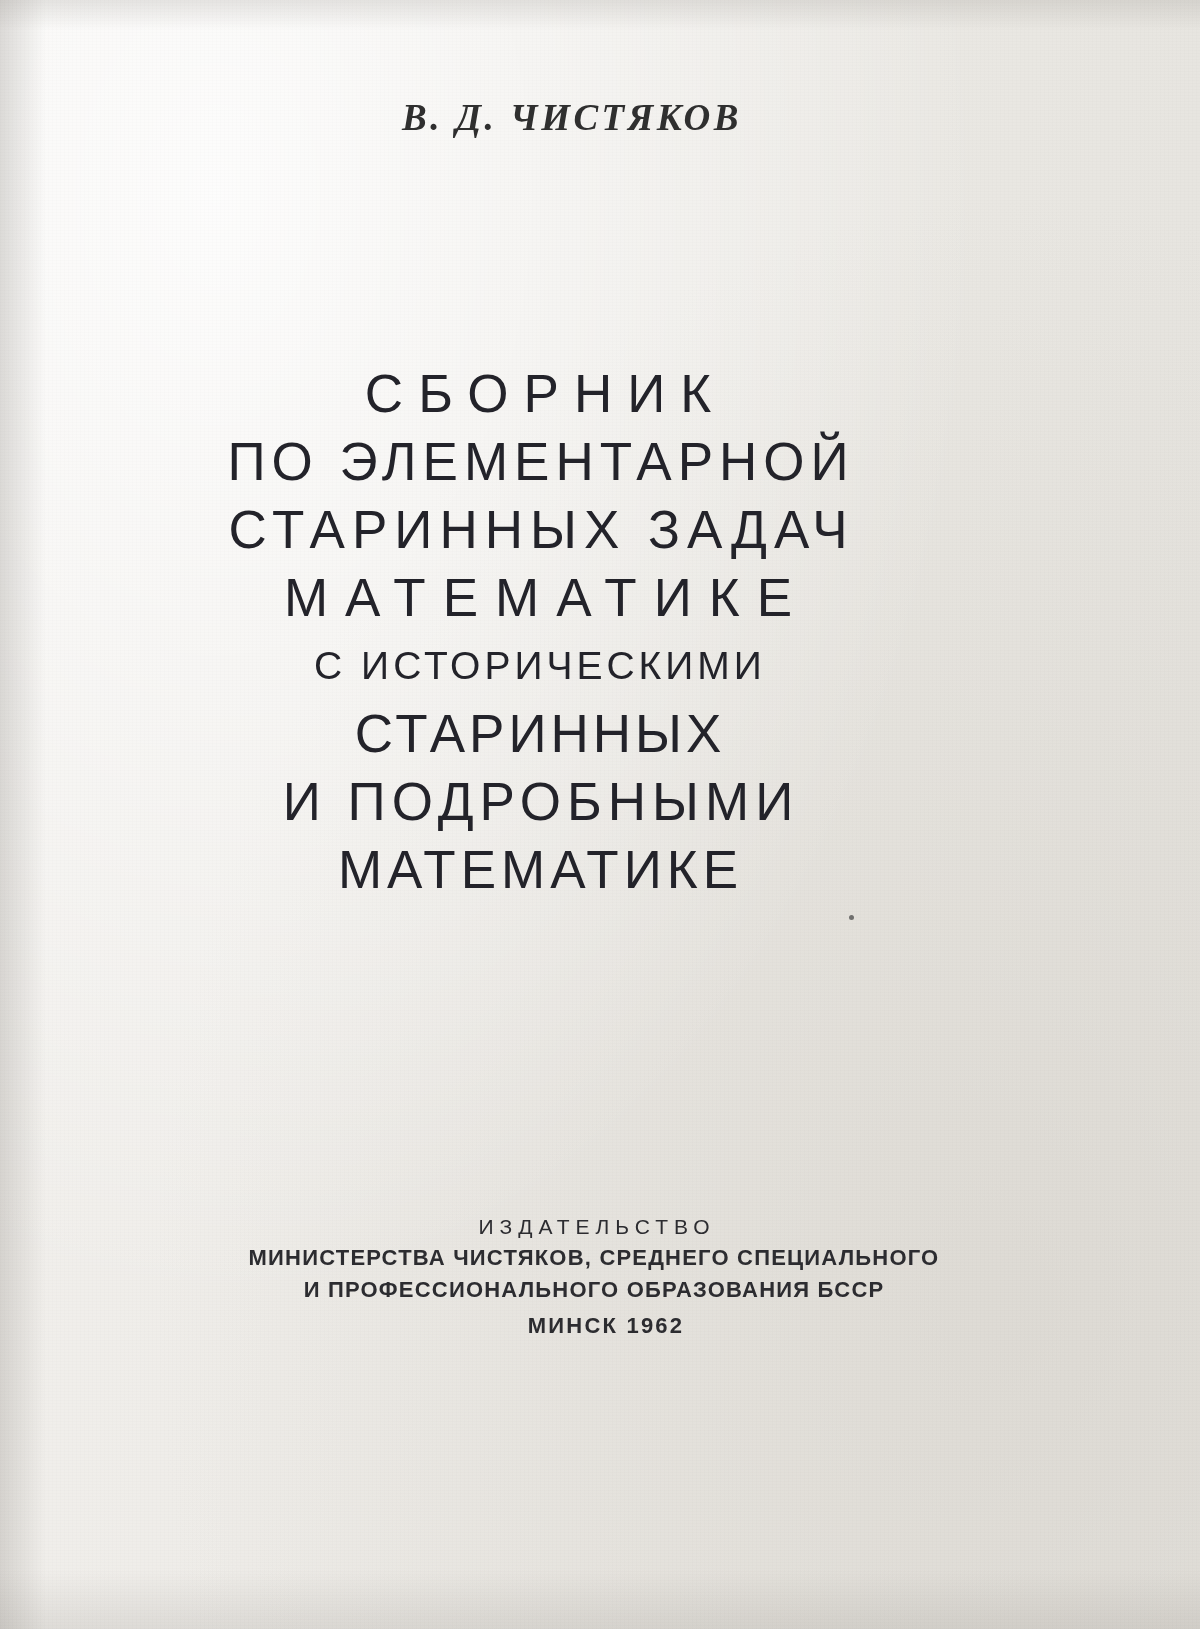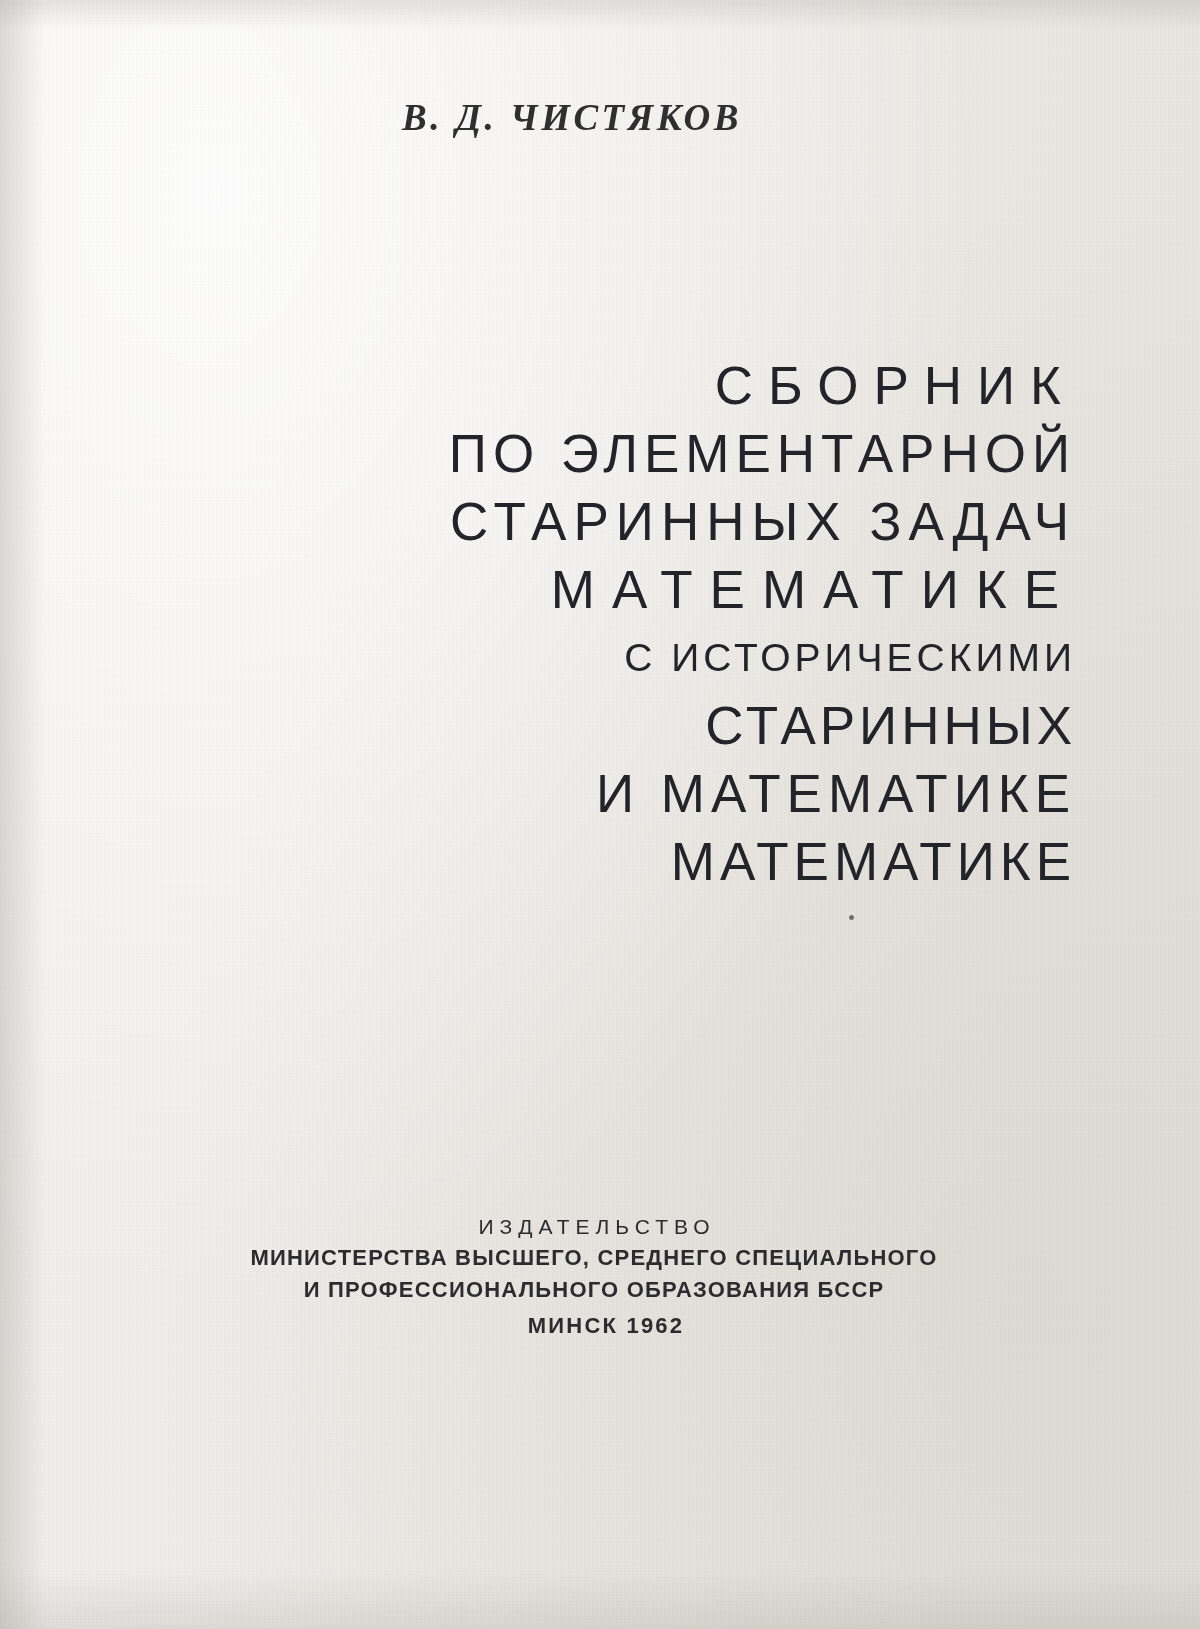--- a/index.html
+++ b/index.html
@@ -80,24 +80,24 @@
     font-size: 37px;
     letter-spacing: 3.5px;
     color: #2f2f2f;
     text-indent: 10px;
     transform: translateX(-33px);
   }
 
   
   .title-block {
     position: absolute;
-    top: 352px;
+    top: 360px;
     left: 0;
     width: 1076px;
-    text-align: right;
+    text-align: center;
     color: #24242a;
     font-family: "Liberation Sans", sans-serif;
   }
   .title-line {
     display: block;
     font-size: 54px;
     line-height: 68px;
     font-weight: 400;
     white-space: nowrap;
     color: #23232a;
@@ -176,27 +176,27 @@
 
     <div class="author">В. Д. ЧИСТЯКОВ</div>
 
     <div class="title-block">
       <span class="title-line t1">СБОРНИК</span>
       <span class="title-line t3">ПО ЭЛЕМЕНТАРНОЙ</span>
       <span class="title-line t2">СТАРИННЫХ ЗАДАЧ</span>
       <span class="title-line t4">МАТЕМАТИКЕ</span>
       <span class="title-line t5">С ИСТОРИЧЕСКИМИ</span>
       <span class="title-line t6">СТАРИННЫХ</span>
-      <span class="title-line t7">И МАТЕМАТИКЕ</span>
+      <span class="title-line t7">И ПОДРОБНЫМИ</span>
       <span class="title-line t8">МАТЕМАТИКЕ</span>
     </div>
 
     <div class="speck"></div>
 
     <div class="imprint">
       <span class="imp-line imp1">ИЗДАТЕЛЬСТВО</span>
-      <span class="imp-line imp2">МИНИСТЕРСТВА ВЫСШЕГО, СРЕДНЕГО СПЕЦИАЛЬНОГО</span>
+      <span class="imp-line imp2">МИНИСТЕРСТВА ЧИСТЯКОВ, СРЕДНЕГО СПЕЦИАЛЬНОГО</span>
       <span class="imp-line imp3">И ПРОФЕССИОНАЛЬНОГО ОБРАЗОВАНИЯ БССР</span>
       <span class="imp-line imp4">МИНСК 1962</span>
     </div>
 
   </div>
 </div>
 
 </body></html>

